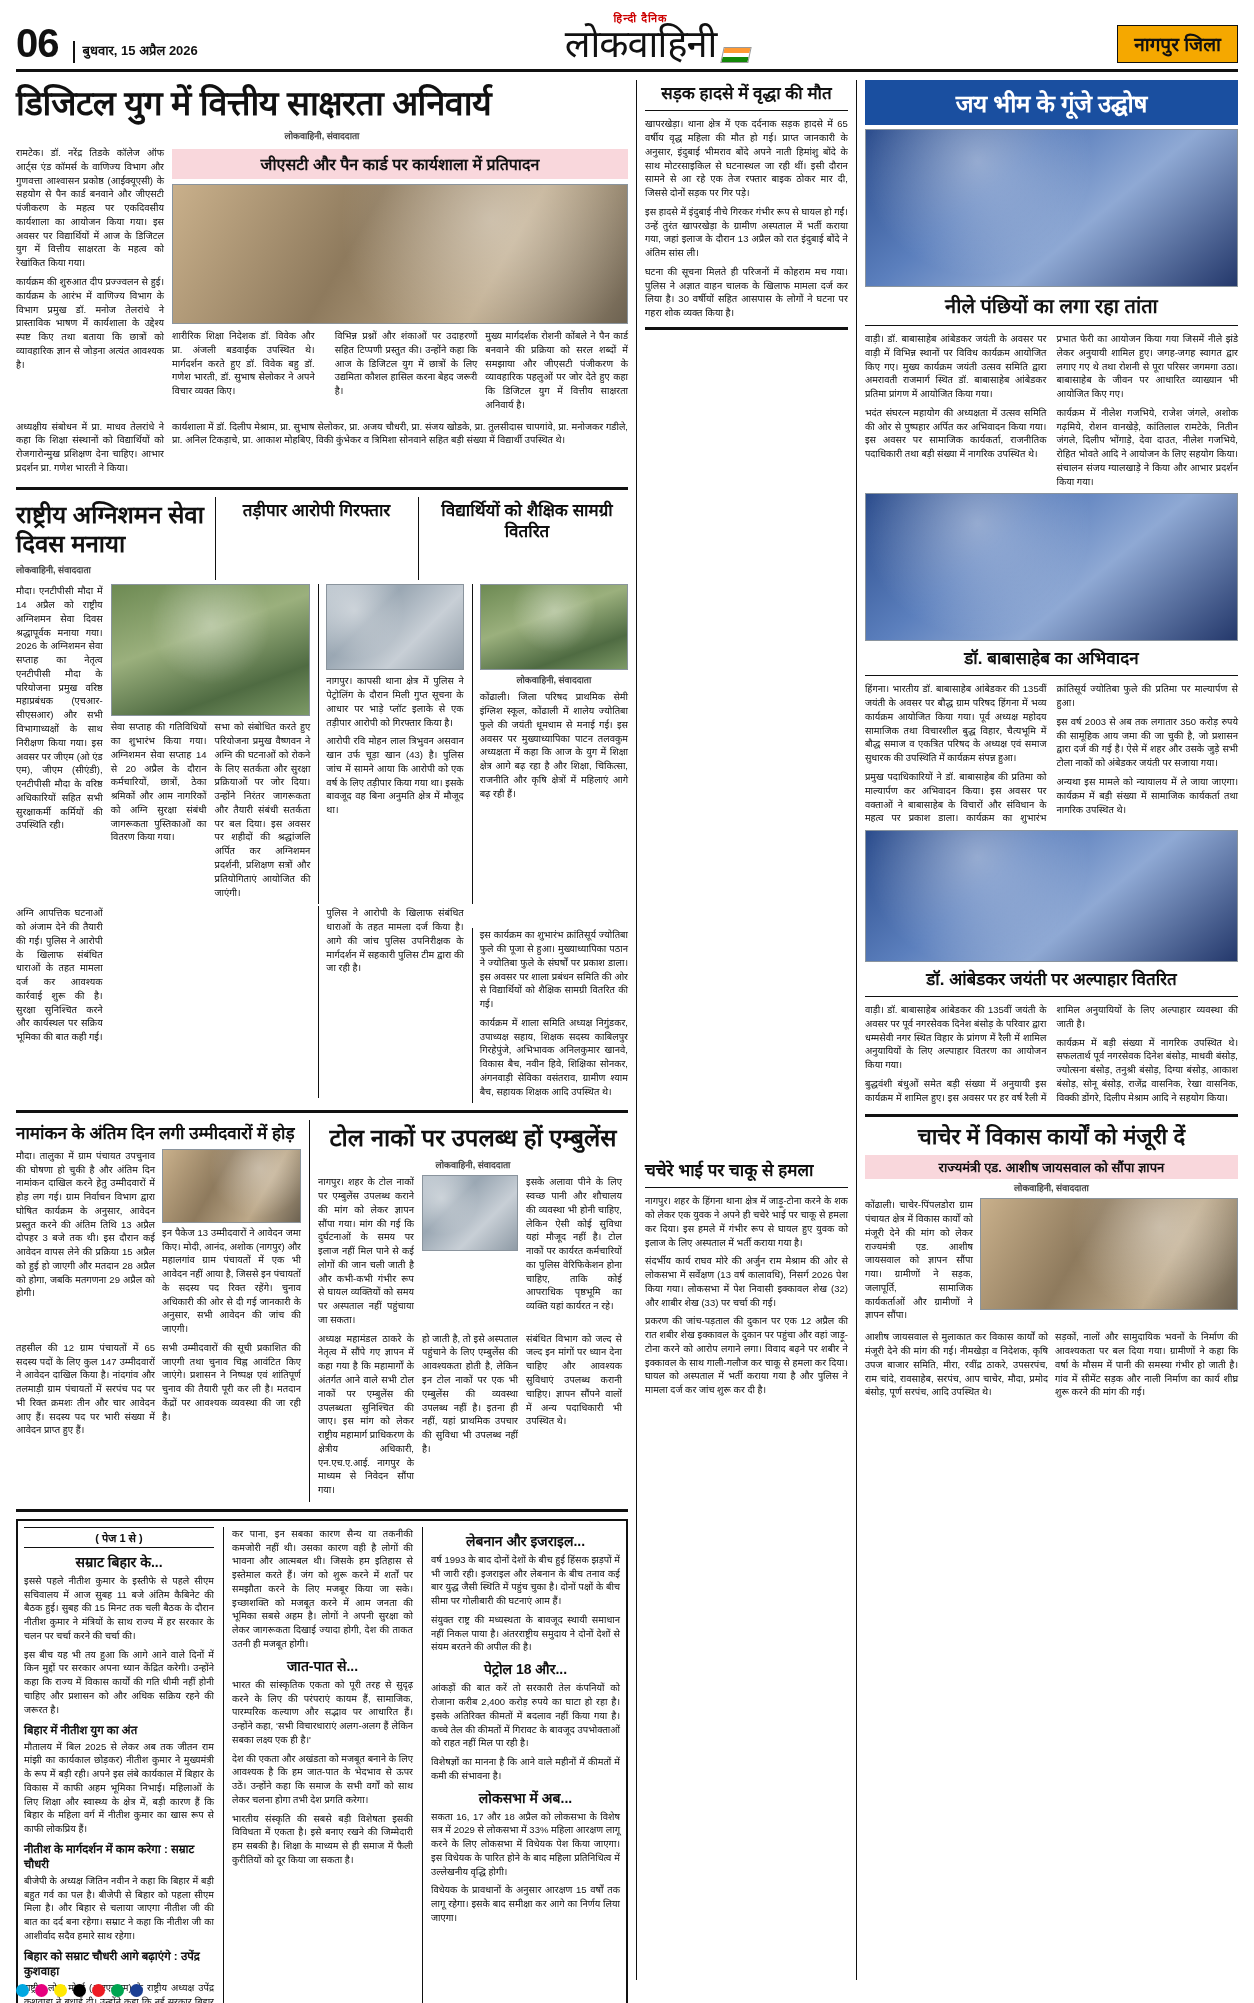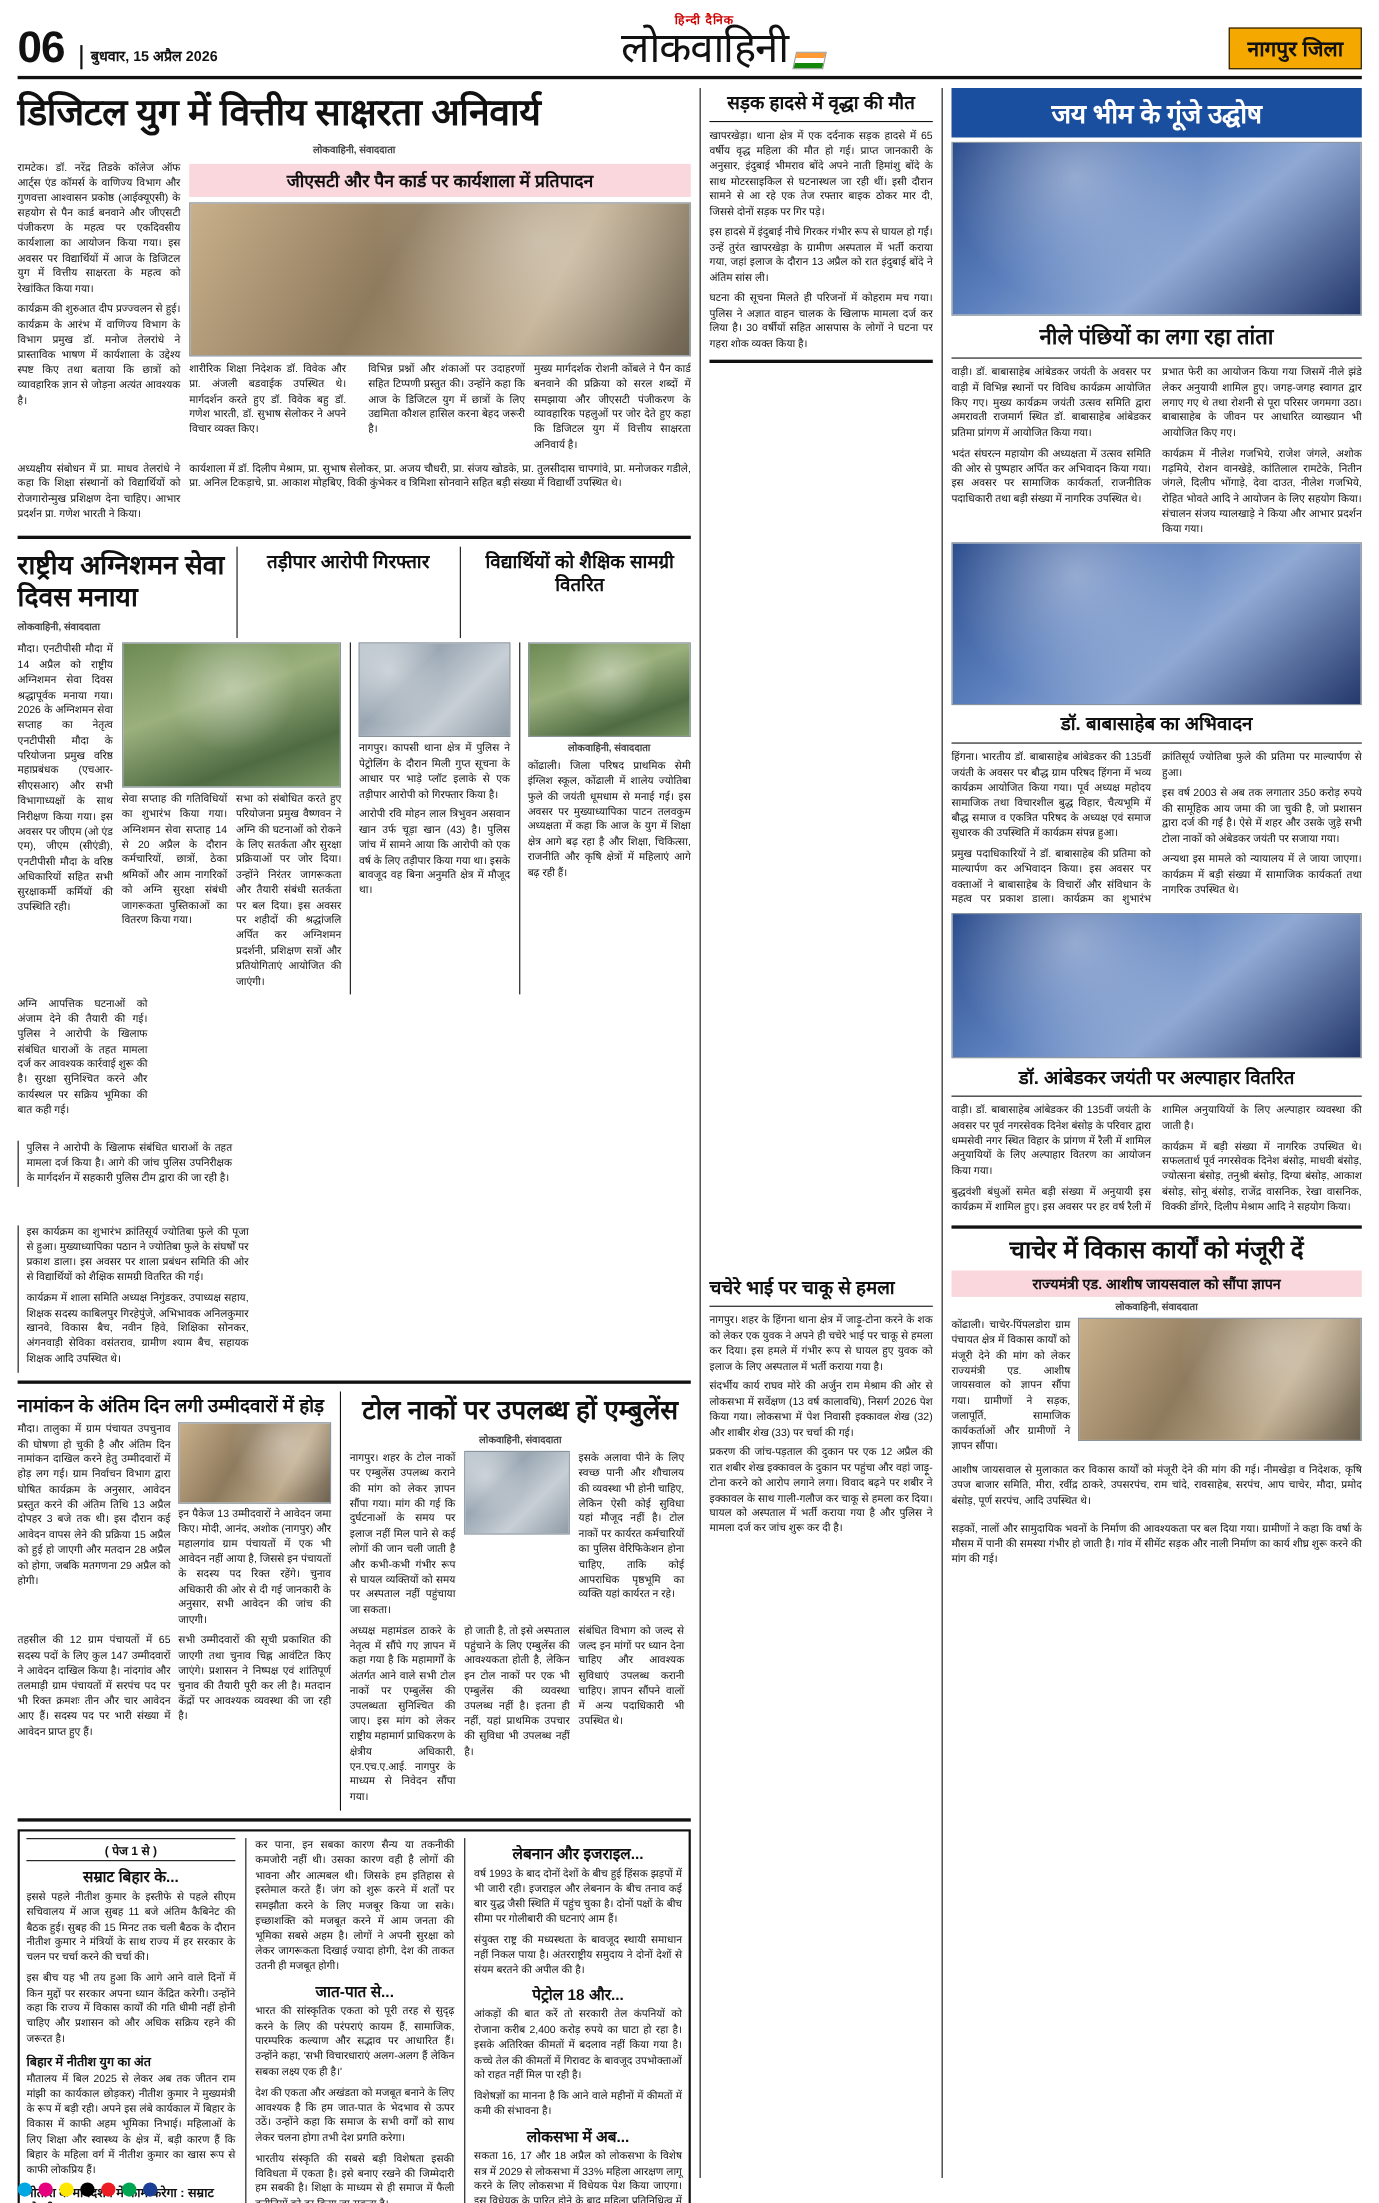--- a/index.html
+++ b/index.html
@@ -219,21 +219,21 @@
             <p class="body">नागपुर। कापसी थाना क्षेत्र में पुलिस ने पेट्रोलिंग के दौरान मिली गुप्त सूचना के आधार पर भाड़े प्लॉट इलाके से एक तड़ीपार आरोपी को गिरफ्तार किया है।</p>
             <p class="body">आरोपी रवि मोहन लाल त्रिभुवन असवान खान उर्फ चूड़ा खान (43) है। पुलिस जांच में सामने आया कि आरोपी को एक वर्ष के लिए तड़ीपार किया गया था। इसके बावजूद वह बिना अनुमति क्षेत्र में मौजूद था।</p>
           </div>
           <div style="width:210px; border-left:1px solid #111; padding-left:7px;">
             <div class="photo green" style="height:86px; margin-bottom:3px;"></div>
             <div class="byline">लोकवाहिनी, संवाददाता</div>
             <p class="body">कोंढाली। जिला परिषद प्राथमिक सेमी इंग्लिश स्कूल, कोंढाली में शालेय ज्योतिबा फुले की जयंती धूमधाम से मनाई गई। इस अवसर पर मुख्याध्यापिका पाटन तलवकुम अध्यक्षता में कहा कि आज के युग में शिक्षा क्षेत्र आगे बढ़ रहा है और शिक्षा, चिकित्सा, राजनीति और कृषि क्षेत्रों में महिलाएं आगे बढ़ रही हैं।</p>
           </div>
         </div>
 
-        <div style="display:flex; gap:8px; margin-top:2px;flex-direction:column;">
+        <div style="display:flex; gap:8px; margin-top:2px;">
           <p class="body" style="width:118px;">अग्नि आपत्तिक घटनाओं को अंजाम देने की तैयारी की गई। पुलिस ने आरोपी के खिलाफ संबंधित धाराओं के तहत मामला दर्ज कर आवश्यक कार्रवाई शुरू की है। सुरक्षा सुनिश्चित करने और कार्यस्थल पर सक्रिय भूमिका की बात कही गई।</p>
           <div style="width:272px;"></div>
           <p class="body" style="width:195px; border-left:1px solid #111; padding-left:7px;">पुलिस ने आरोपी के खिलाफ संबंधित धाराओं के तहत मामला दर्ज किया है। आगे की जांच पुलिस उपनिरीक्षक के मार्गदर्शन में सहकारी पुलिस टीम द्वारा की जा रही है।</p>
           <div style="width:210px; border-left:1px solid #111; padding-left:7px;margin-top:22px;">
             <p class="body">इस कार्यक्रम का शुभारंभ क्रांतिसूर्य ज्योतिबा फुले की पूजा से हुआ। मुख्याध्यापिका पठान ने ज्योतिबा फुले के संघर्षों पर प्रकाश डाला। इस अवसर पर शाला प्रबंधन समिति की ओर से विद्यार्थियों को शैक्षिक सामग्री वितरित की गई।</p>
             <p class="body">कार्यक्रम में शाला समिति अध्यक्ष निगुंडकर, उपाध्यक्ष सहाय, शिक्षक सदस्य काबिलपुर गिरहेपुंजे, अभिभावक अनिलकुमार खानवे, विकास बैच, नवीन हिवे, शिक्षिका सोनकर, अंगनवाड़ी सेविका वसंतराव, ग्रामीण श्याम बैच, सहायक शिक्षक आदि उपस्थित थे।</p>
           </div>
         </div>
       </div>
 
@@ -377,21 +377,21 @@
       <div>
         <h2 class="headline2" style="text-align:center; font-size:22px;">चाचेर में विकास कार्यों को मंजूरी दें</h2>
         <div style="background:#f9d7dc; text-align:center; font-weight:bold; font-size:13px; padding:3px;">राज्यमंत्री एड. आशीष जायसवाल को सौंपा ज्ञापन</div>
         <div class="byline">लोकवाहिनी, संवाददाता</div>
         <div style="display:flex; gap:7px;">
           <p class="body" style="width:108px;">कोंढाली। चाचेर-पिंपलडोरा ग्राम पंचायत क्षेत्र में विकास कार्यों को मंजूरी देने की मांग को लेकर राज्यमंत्री एड. आशीष जायसवाल को ज्ञापन सौंपा गया। ग्रामीणों ने सड़क, जलापूर्ति, सामाजिक कार्यकर्ताओं और ग्रामीणों ने ज्ञापन सौंपा।</p>
           <div style="flex:1;">
             <div class="photo warm" style="height:112px;"></div>
           </div>
         </div>
-        <div style="display:flex; gap:7px; margin-top:3px;flex-direction:column;">
+        <div style="display:flex; gap:7px; margin-top:3px;">
           <p class="body" style="flex:1;">आशीष जायसवाल से मुलाकात कर विकास कार्यों को मंजूरी देने की मांग की गई। नीमखेड़ा व निदेशक, कृषि उपज बाजार समिति, मीरा, रवींद्र ठाकरे, उपसरपंच, राम चांदे, रावसाहेब, सरपंच, आप चाचेर, मौदा, प्रमोद बंसोड़, पूर्ण सरपंच, आदि उपस्थित थे।</p>
           <p class="body" style="flex:1;">सड़कों, नालों और सामुदायिक भवनों के निर्माण की आवश्यकता पर बल दिया गया। ग्रामीणों ने कहा कि वर्षा के मौसम में पानी की समस्या गंभीर हो जाती है। गांव में सीमेंट सड़क और नाली निर्माण का कार्य शीघ्र शुरू करने की मांग की गई।</p>
         </div>
       </div>
 
     </div>
   </div>
 
   <div class="cmyk">
     <i style="background:#00a7e1"></i>

